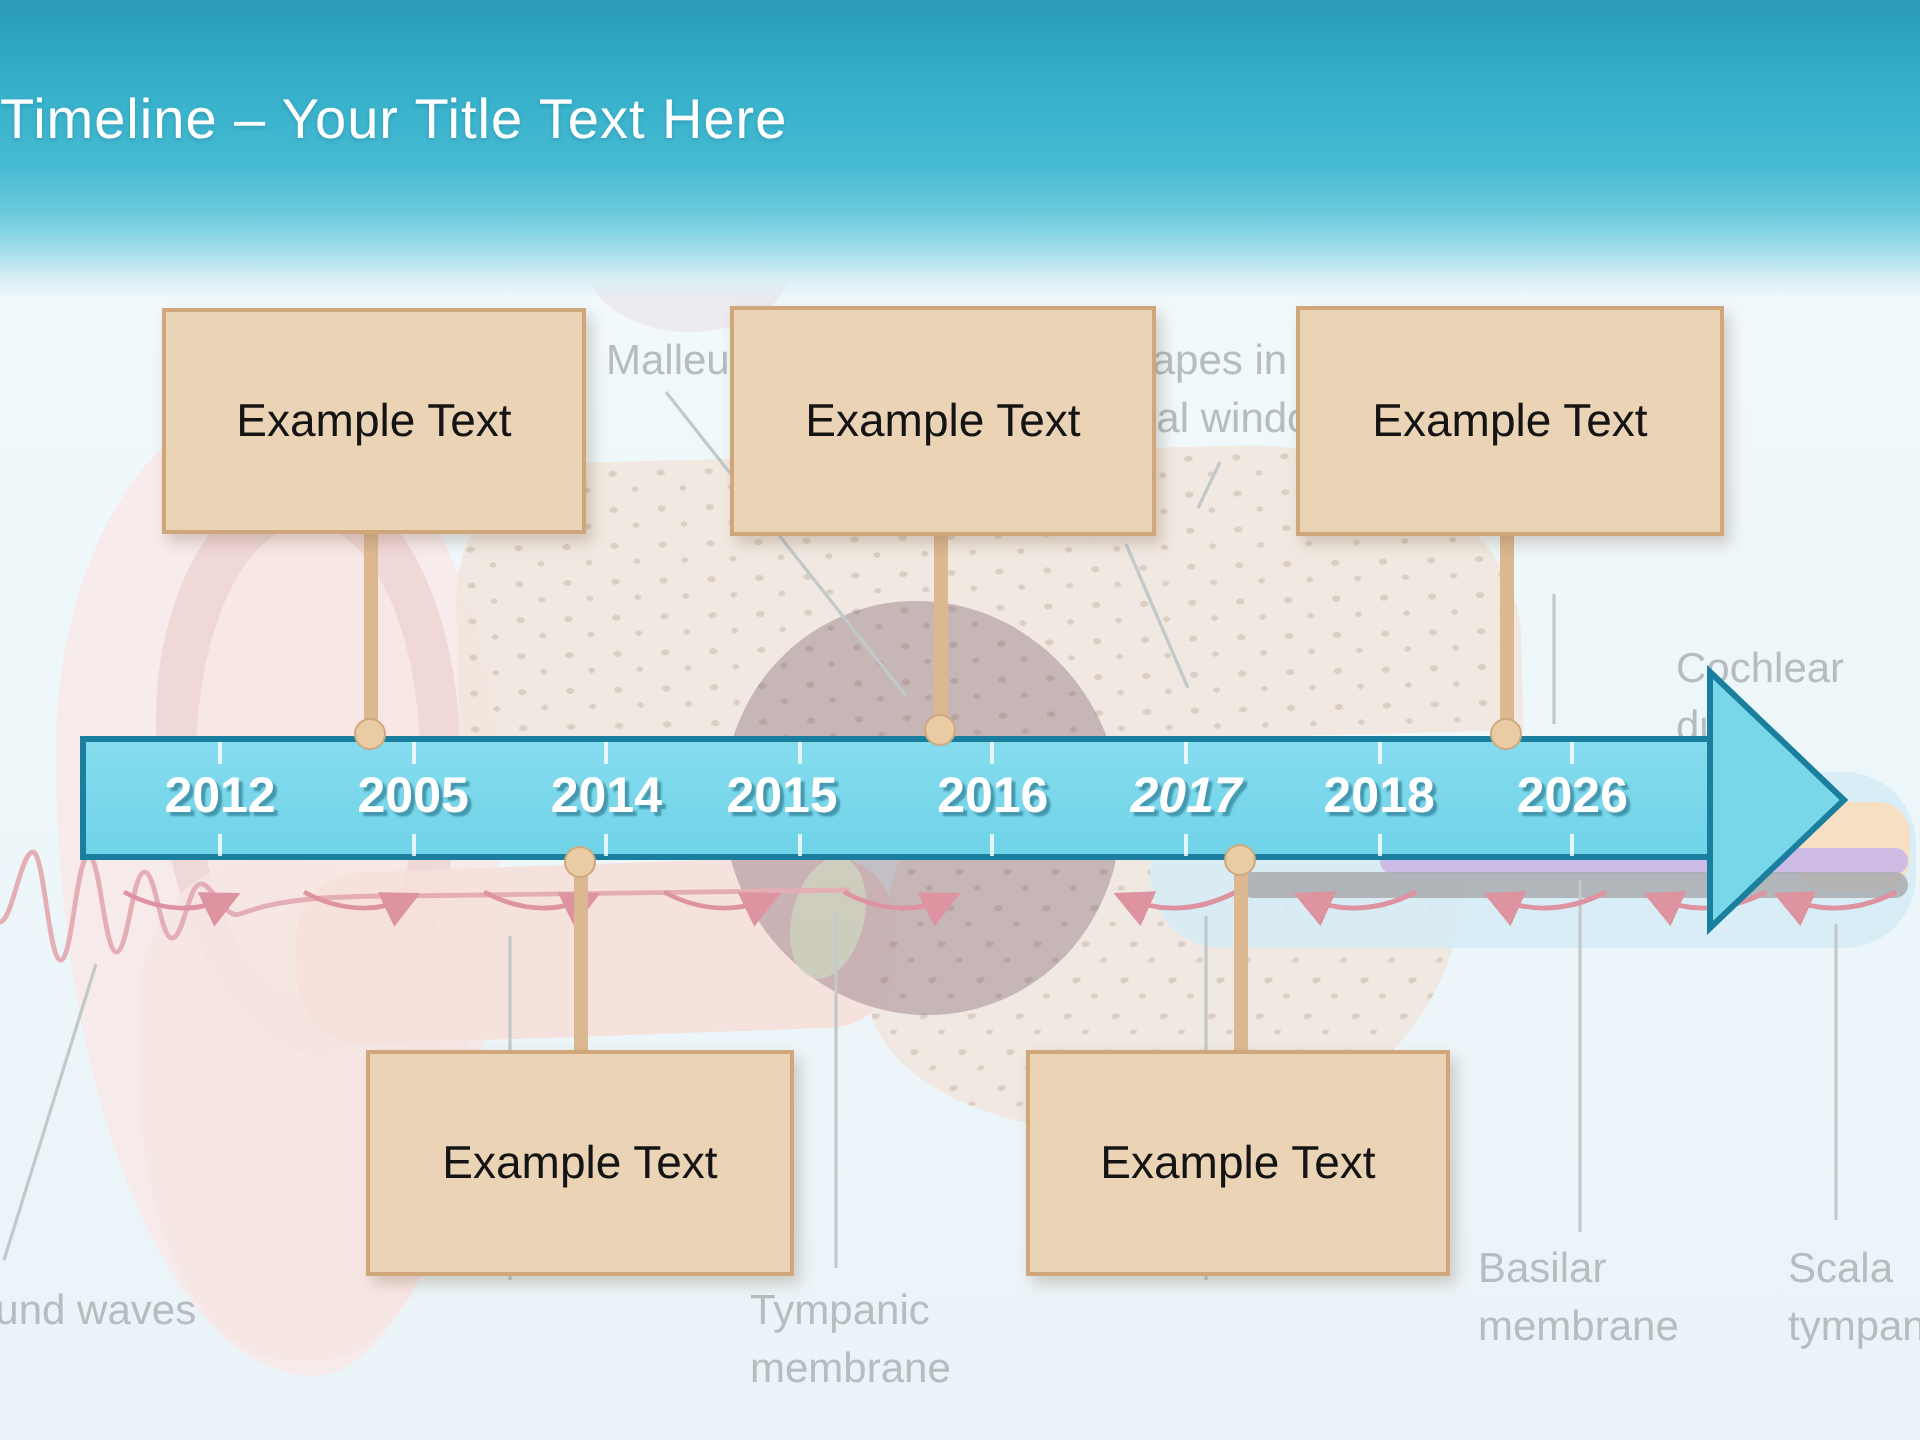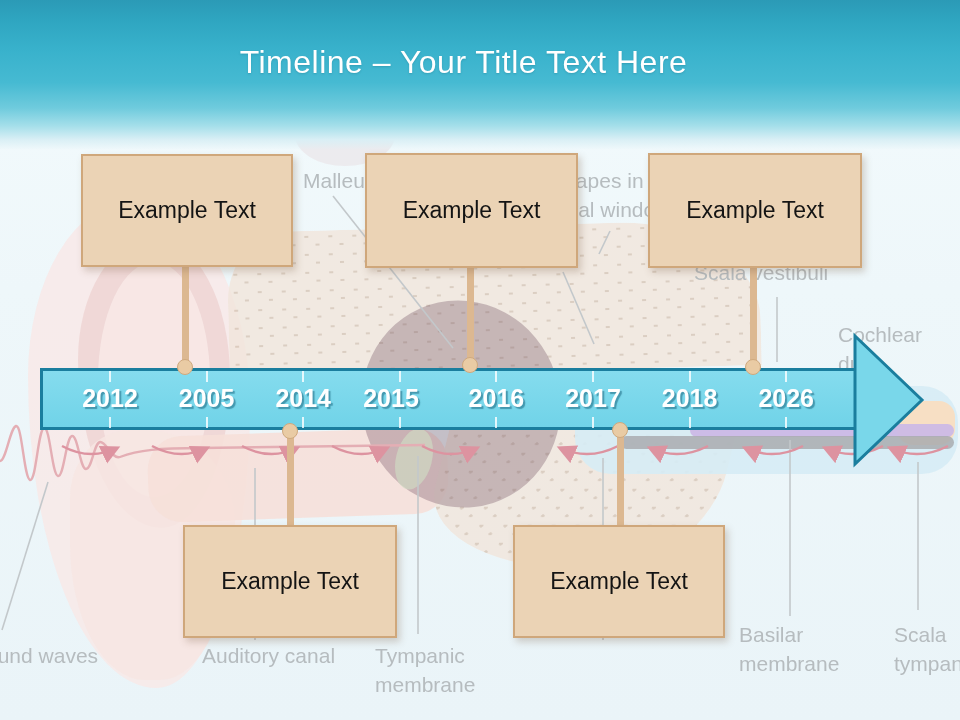--- a/index.html
+++ b/index.html
@@ -9,22 +9,22 @@
     font-family:"Liberation Sans", sans-serif;
   }
   
   .header{
     position:absolute;left:0;top:0;width:960px;height:150px;z-index:6;pointer-events:none;
     background:linear-gradient(180deg,
       #2b9ab6 0%, #2fa6c1 14%, #39b2cc 34%, #46bad2 55%,
       #6fcbdd 72%, #a5dfea 84%, #d9eff5 93%, rgba(238,247,250,0) 100%);
   }
   .title{
-    position:absolute;left:0;top:44px;width:927px;text-align:center;
-    color:#fff;font-size:32px;font-weight:400;letter-spacing:.5px;
+    position:absolute;left:0;top:44px;width:927px;text-align:left;
+    color:#fff;font-size:28px;font-weight:400;letter-spacing:.5px;
     text-shadow:0 1px 2px rgba(20,90,110,.25);
   }
   
   .bg{position:absolute;inset:0;z-index:1;}
   .blob{position:absolute;}
   .pinna-outer{left:28px;top:200px;width:222px;height:488px;background:#f8e9e7;
     border-radius:48% 52% 42% 58% / 36% 42% 58% 64%;opacity:.85;}
   .pinna-fold{left:78px;top:238px;width:152px;height:290px;background:#efd5d3;
     border-radius:50% 50% 45% 55% / 42% 48% 52% 58%;opacity:.85;}
   .pinna-inner{left:98px;top:262px;width:112px;height:235px;background:#f8e9e7;
@@ -167,24 +167,22 @@
       <path d="M 618,446 Q 589,461 560,448" class="wave-arrow" marker-end="url(#ah)"></path>
       <path d="M 708,446 Q 679,461 650,448" class="wave-arrow" marker-end="url(#ah)"></path>
       <path d="M 803,446 Q 774,461 745,448" class="wave-arrow" marker-end="url(#ah)"></path>
       <path d="M 883,446 Q 854,461 825,448" class="wave-arrow" marker-end="url(#ah)"></path>
       <path d="M 948,446 Q 919,461 890,448" class="wave-arrow" marker-end="url(#ah)"></path>
     </svg>
 
   <div class="bg-label lbl-malleus">Malleus</div>
   <div class="bg-label lbl-stapes">Stapes in
 oval window</div>
-  <div class="bg-label lbl-scala-vestibuli">Scala vestibuli</div>
   <div class="bg-label lbl-cochlear-duct">Cochlear duct</div>
   <div class="bg-label lbl-sound-waves">Sound waves</div>
-  <div class="bg-label lbl-auditory-canal">Auditory canal</div>
   <div class="bg-label lbl-tympanic">Tympanic
 membrane</div>
   <div class="bg-label lbl-basilar">Basilar
 membrane</div>
   <div class="bg-label lbl-scala-tympani">Scala
 tympani</div>
 
   <div class="timeline-bar"></div>
   <div id="year-row">
       <div class="year-cell" style="left: 110px;">2012</div>
@@ -195,21 +193,21 @@
       <div class="tick tick-bottom" style="left: 205.6px;"></div>
       <div class="year-cell" style="left: 303.2px; text-align: right;">2014</div>
       <div class="tick tick-top" style="left: 302.2px;"></div>
       <div class="tick tick-bottom" style="left: 302.2px;"></div>
       <div class="year-cell" style="left: 391px;">2015</div>
       <div class="tick tick-top" style="left: 398.8px;"></div>
       <div class="tick tick-bottom" style="left: 398.8px;"></div>
       <div class="year-cell" style="left: 496.4px;">2016</div>
       <div class="tick tick-top" style="left: 495.4px;"></div>
       <div class="tick tick-bottom" style="left: 495.4px;"></div>
-      <div class="year-cell" style="left: 593px;">2017</div>
+      <div class="year-cell" style="left: 593px; font-style: italic;">2017</div>
       <div class="tick tick-top" style="left: 592px;"></div>
       <div class="tick tick-bottom" style="left: 592px;"></div>
       <div class="year-cell" style="left: 689.6px;">2018</div>
       <div class="tick tick-top" style="left: 688.6px;"></div>
       <div class="tick tick-bottom" style="left: 688.6px;"></div>
       <div class="year-cell" style="left: 786.2px;">2026</div>
       <div class="tick tick-top" style="left: 785.2px;"></div>
       <div class="tick tick-bottom" style="left: 785.2px;"></div>
     </div>
   <svg id="head-svg" width="960" height="720">

